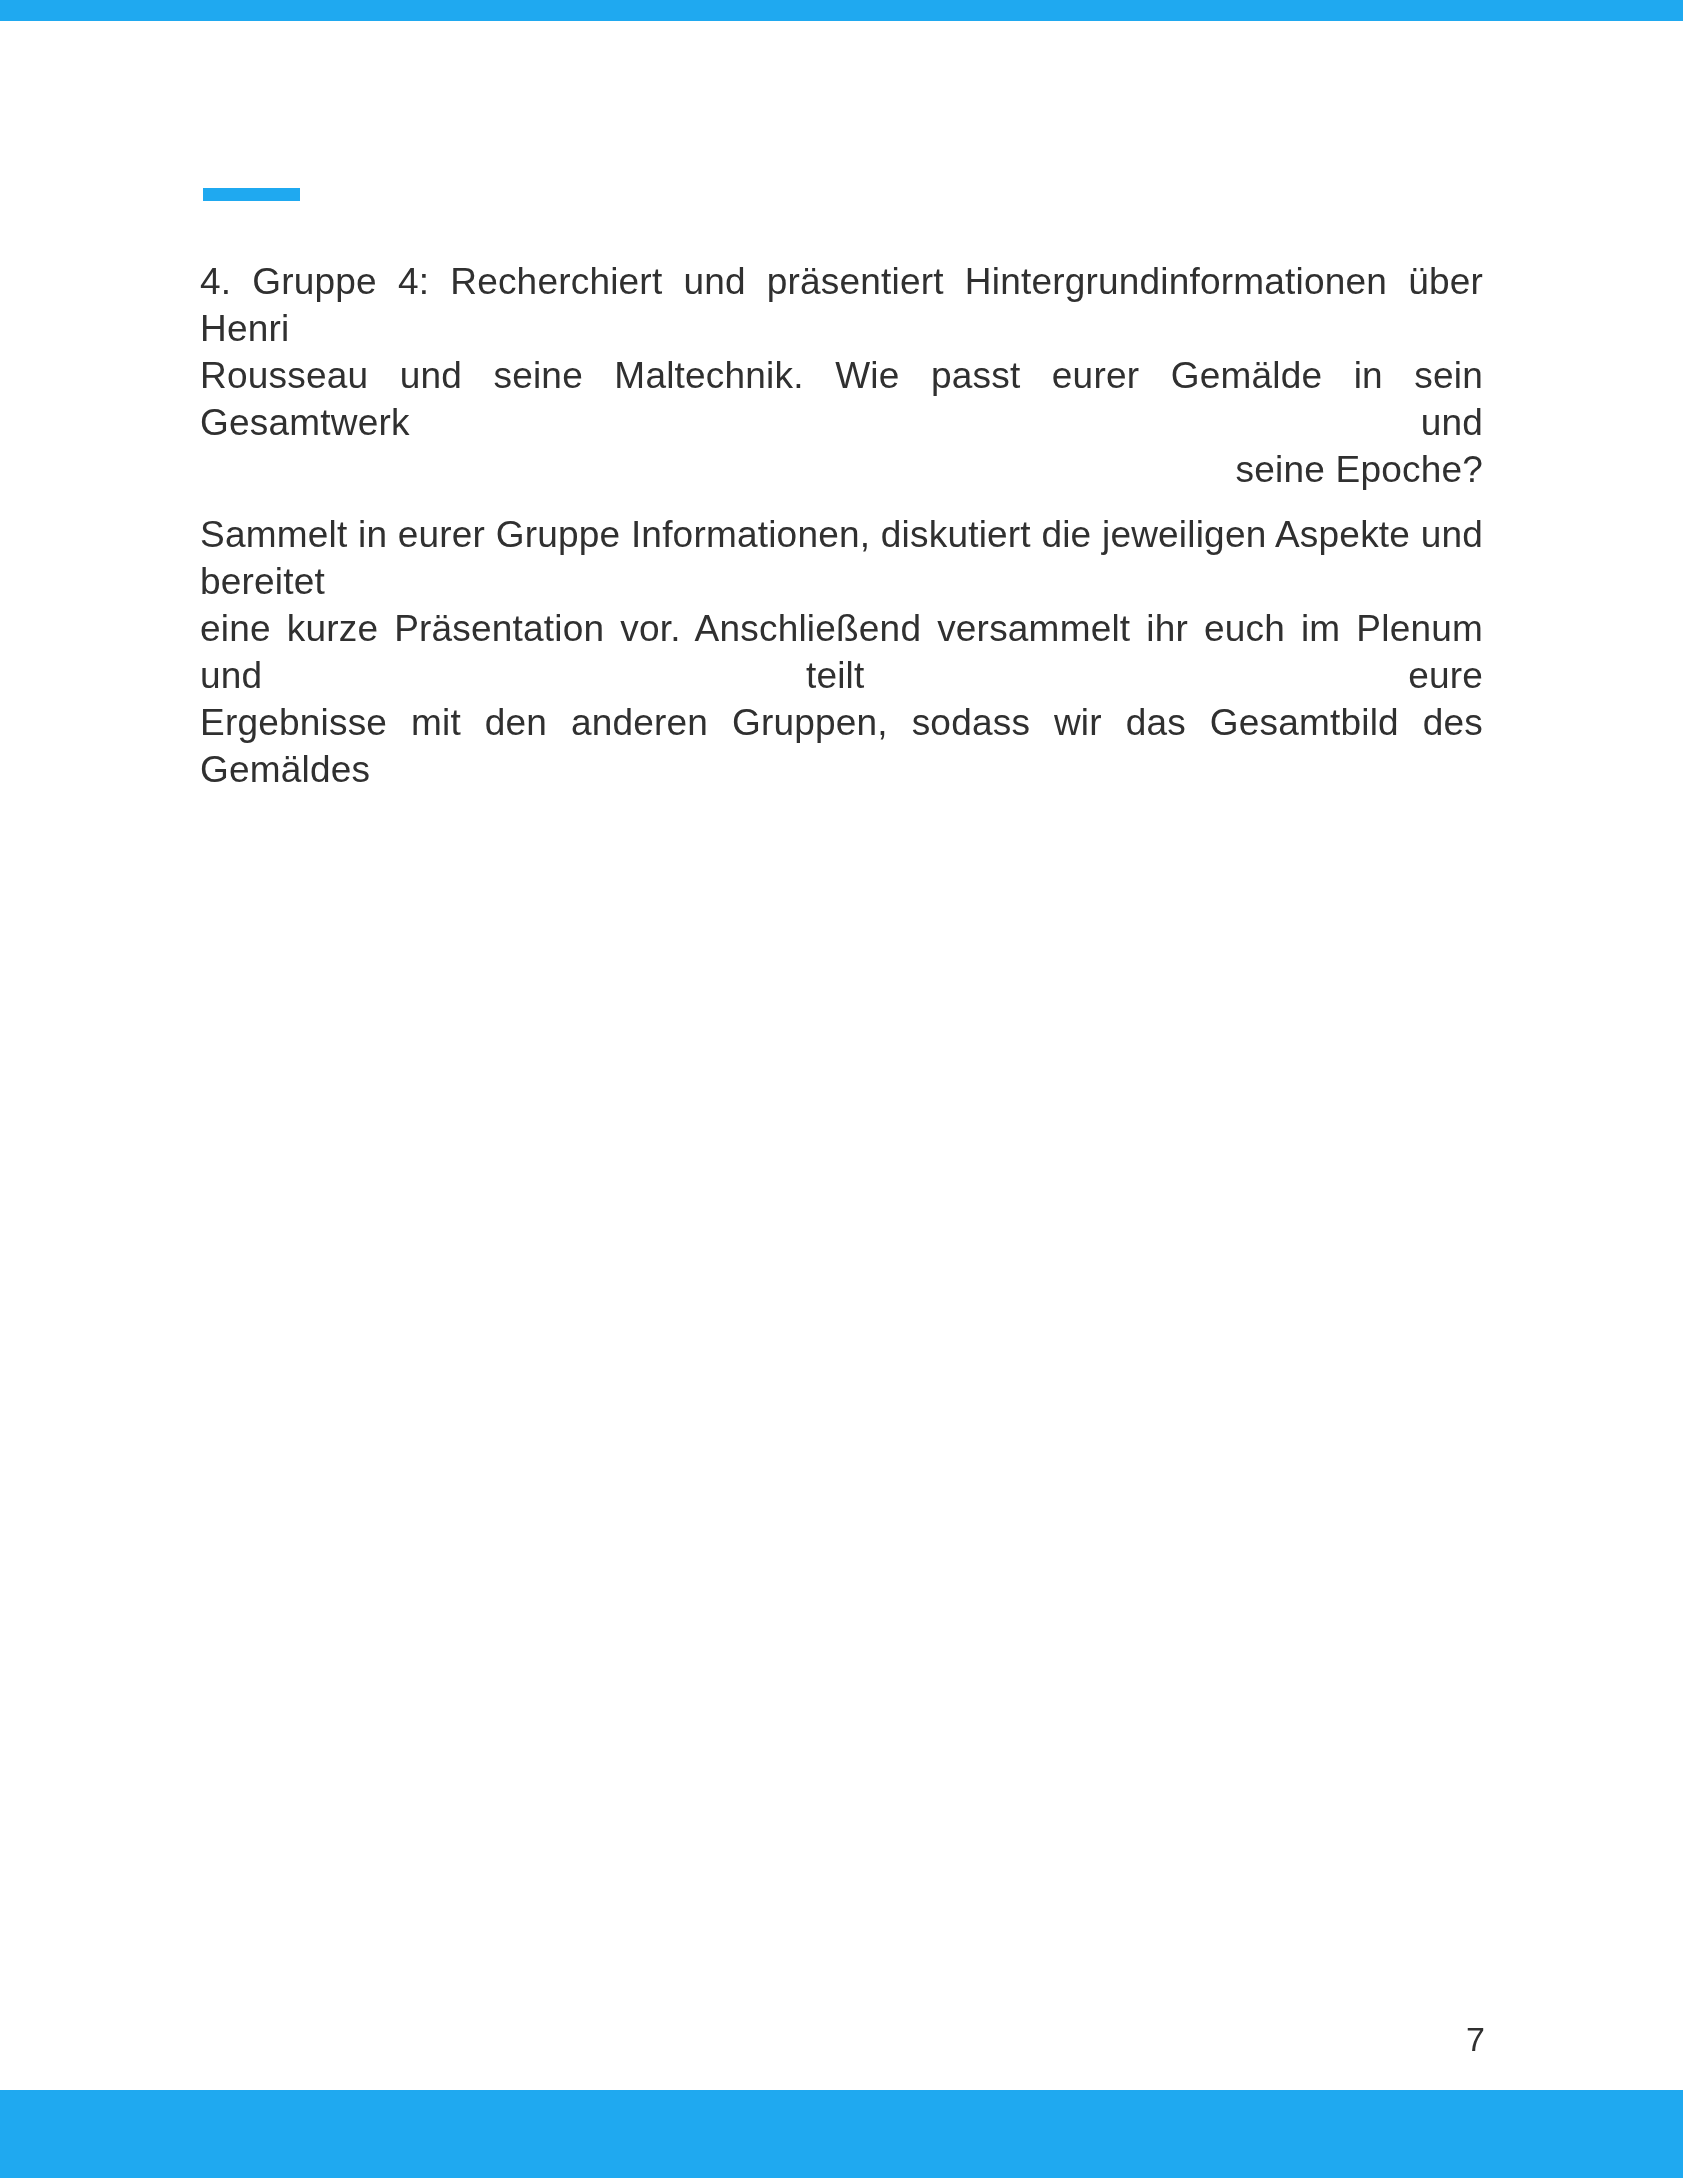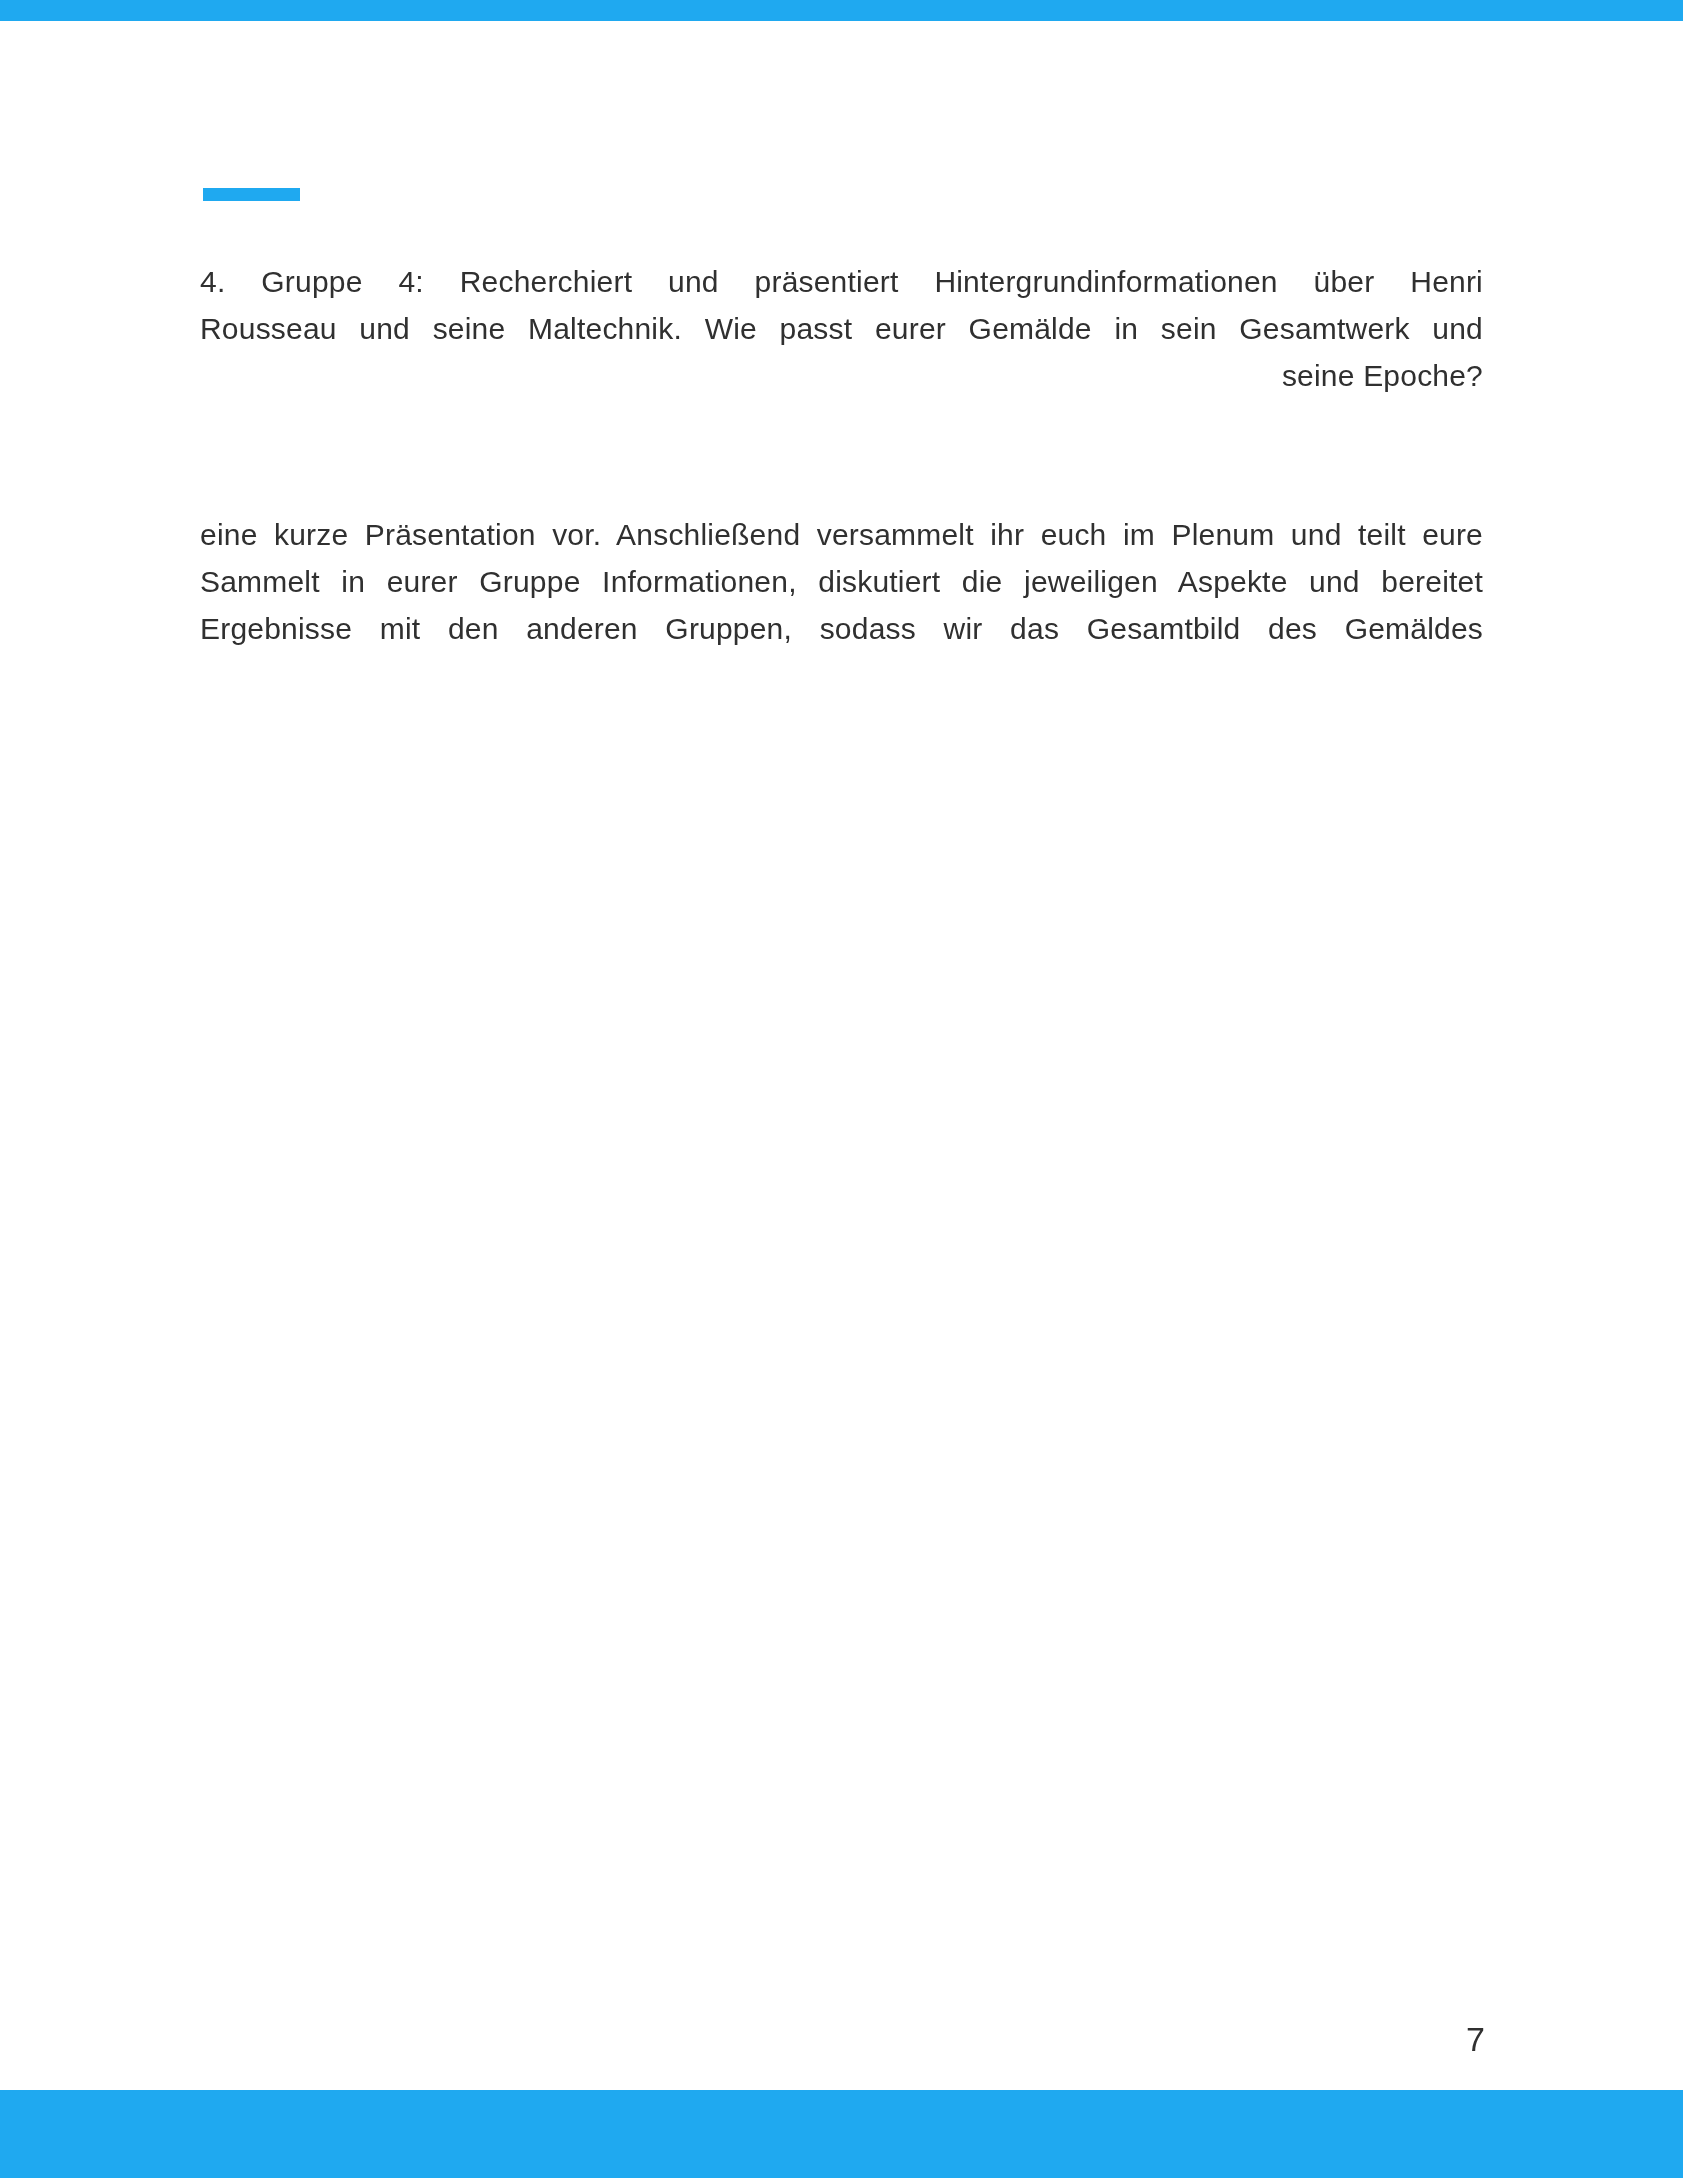--- a/index.html
+++ b/index.html
@@ -30,21 +30,21 @@
   .accent-dash {
     position: absolute;
     left: 203px; top: 188px;
     width: 97px; height: 13px;
     background: var(--accent-color, #1FA9F0);
   }
   .para {
     position: absolute;
     left: 200px;
     width: 1283px;
-    font-size: 30px;
+    font-size: 37px;
     line-height: 47px;
     font-weight: 400;
     letter-spacing: 0.2px;
     color: var(--text-color, #303030);
   }
   .para-1 { top: 258px; }
   .para-2 { top: 511px; }
   .line-justify {
     text-align: justify;
     text-align-last: justify;
@@ -71,21 +71,21 @@
 
 <div class="accent-dash"></div>
 
 <div class="para para-1">
   <div class="line-justify">4. Gruppe 4: Recherchiert und präsentiert Hintergrundinformationen über Henri</div>
   <div class="line-justify">Rousseau und seine Maltechnik. Wie passt eurer Gemälde in sein Gesamtwerk und</div>
   <div class="line-last">seine Epoche?</div>
 </div>
 
 <div class="para para-2">
+  <div class="line-justify">Sammelt in eurer Gruppe Informationen, diskutiert die jeweiligen Aspekte und bereitet</div>
   <div class="line-justify">eine kurze Präsentation vor. Anschließend versammelt ihr euch im Plenum und teilt eure</div>
-  <div class="line-justify">Sammelt in eurer Gruppe Informationen, diskutiert die jeweiligen Aspekte und bereitet</div>
   <div class="line-justify">Ergebnisse mit den anderen Gruppen, sodass wir das Gesamtbild des Gemäldes</div>
 </div>
 
 <div class="page-number">7</div>
 
 <div class="bottom-bar"></div>
 
 
 </body></html>

